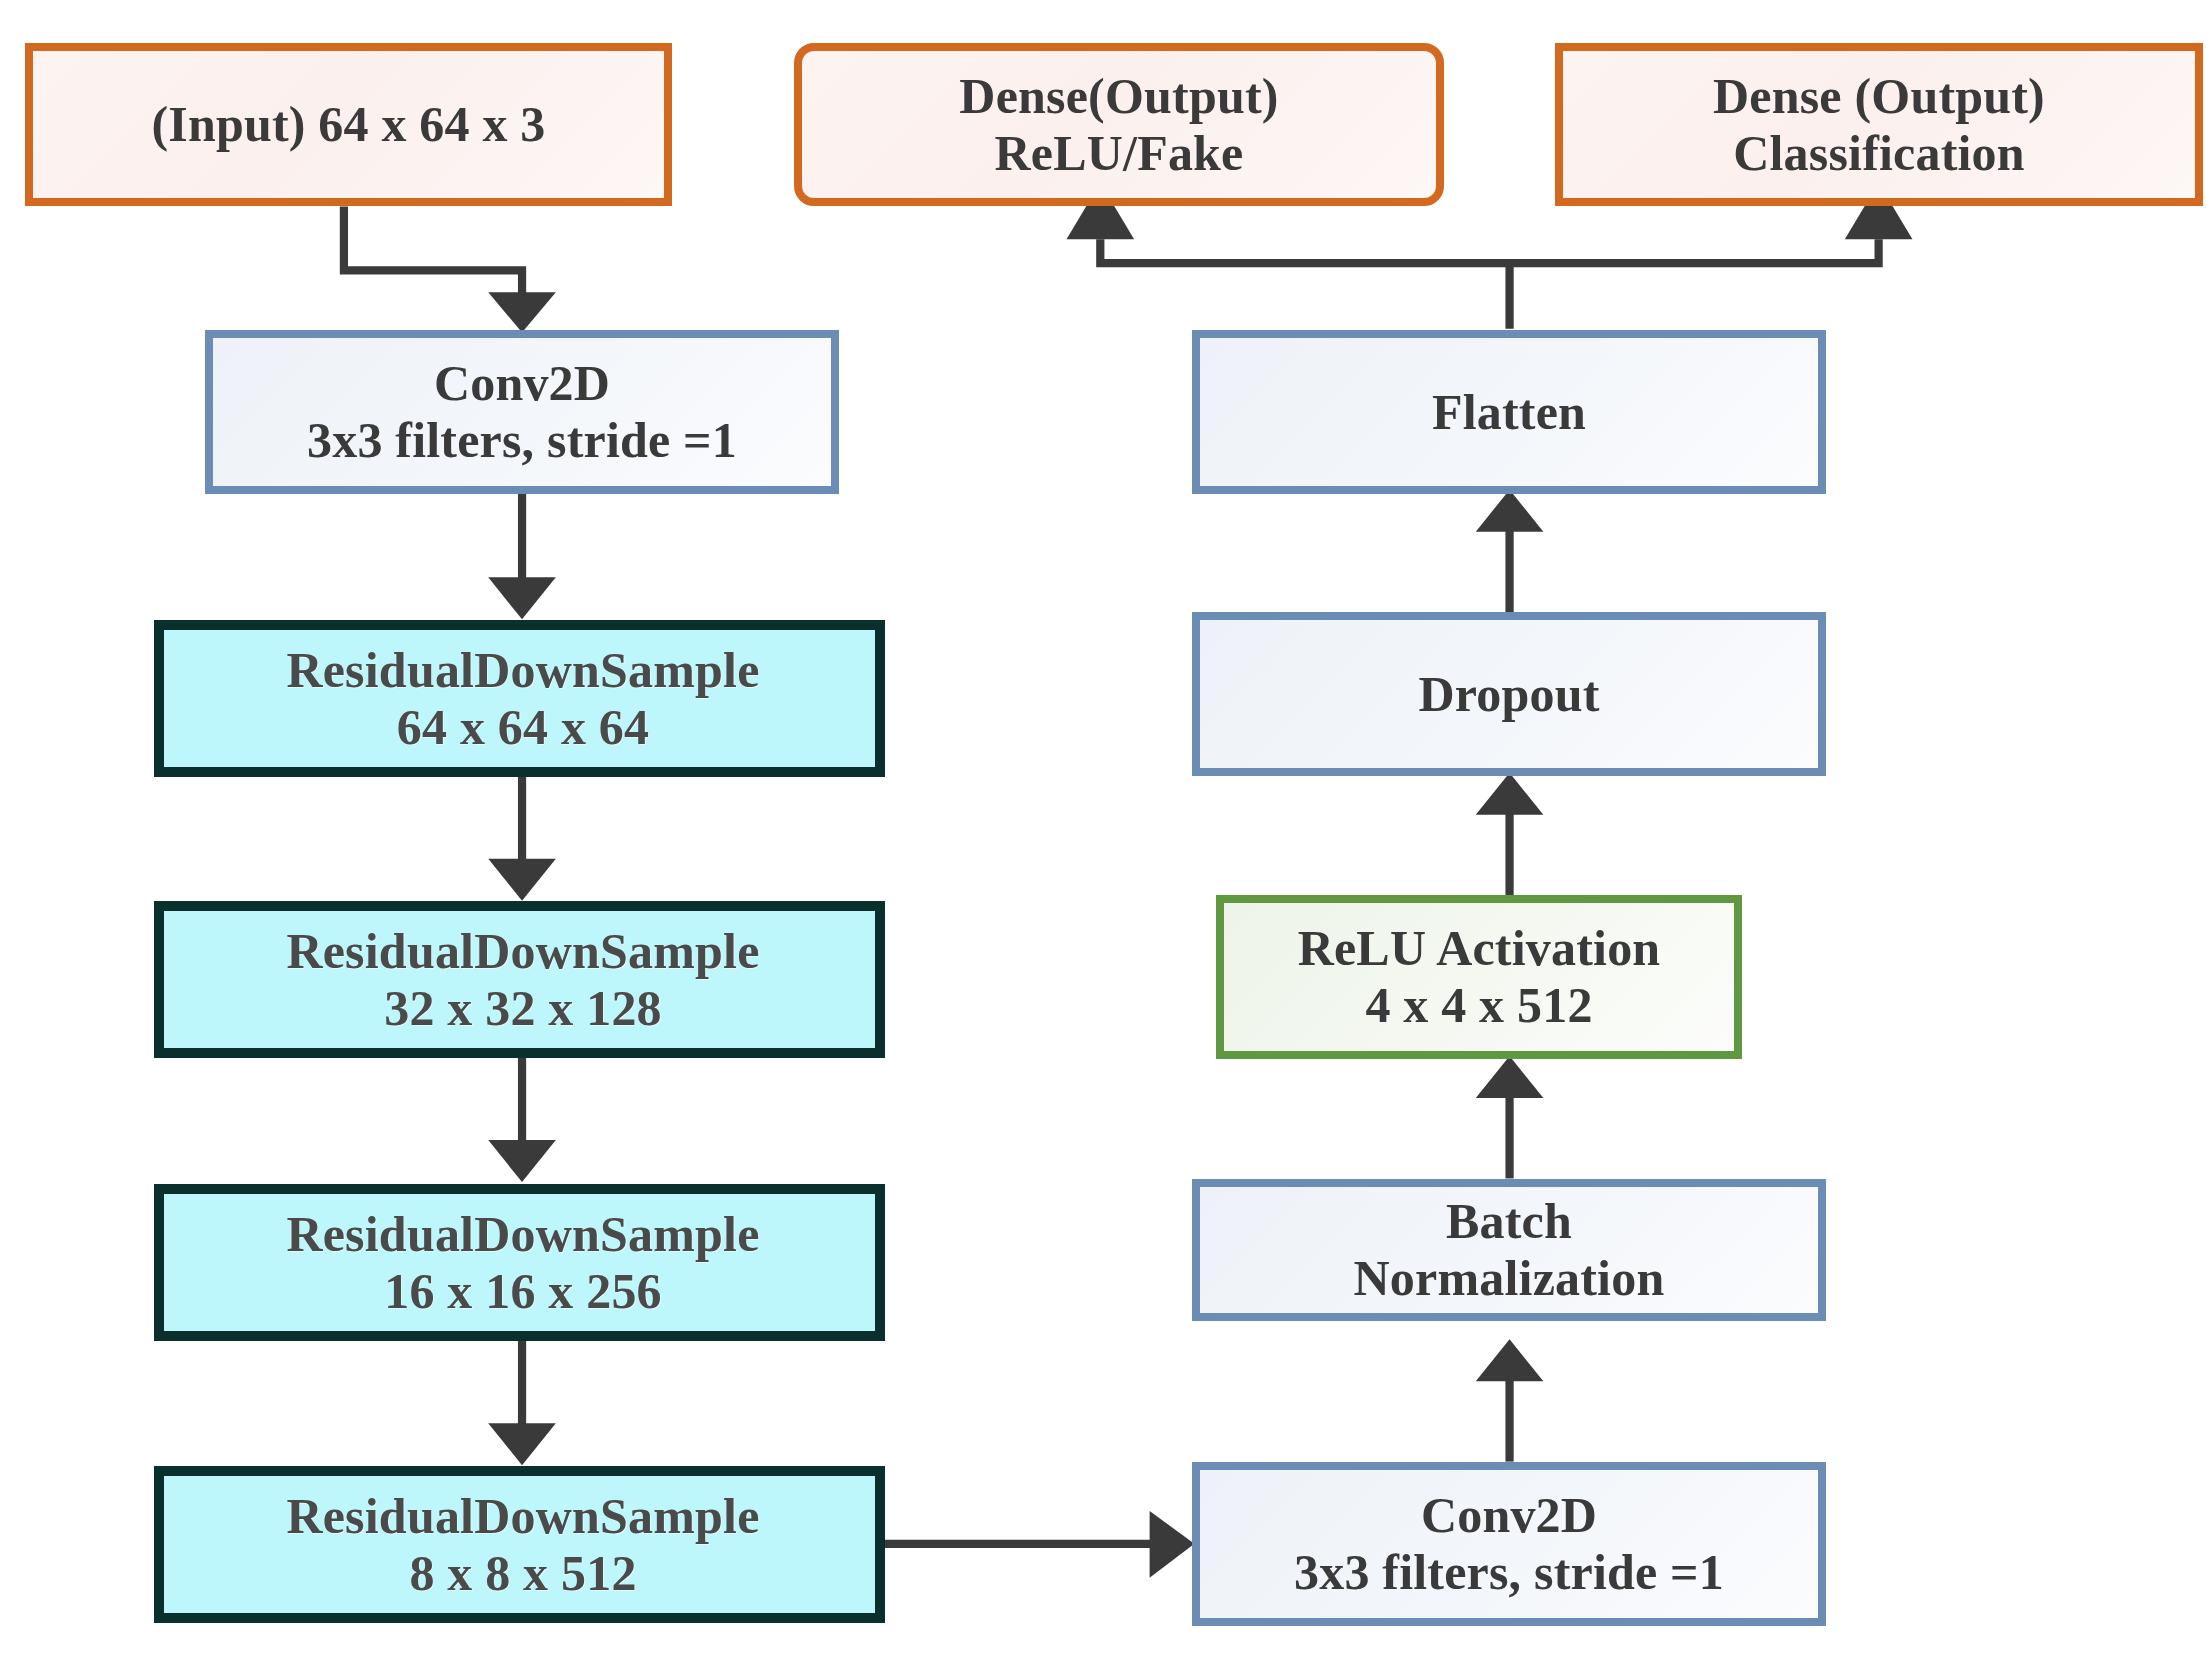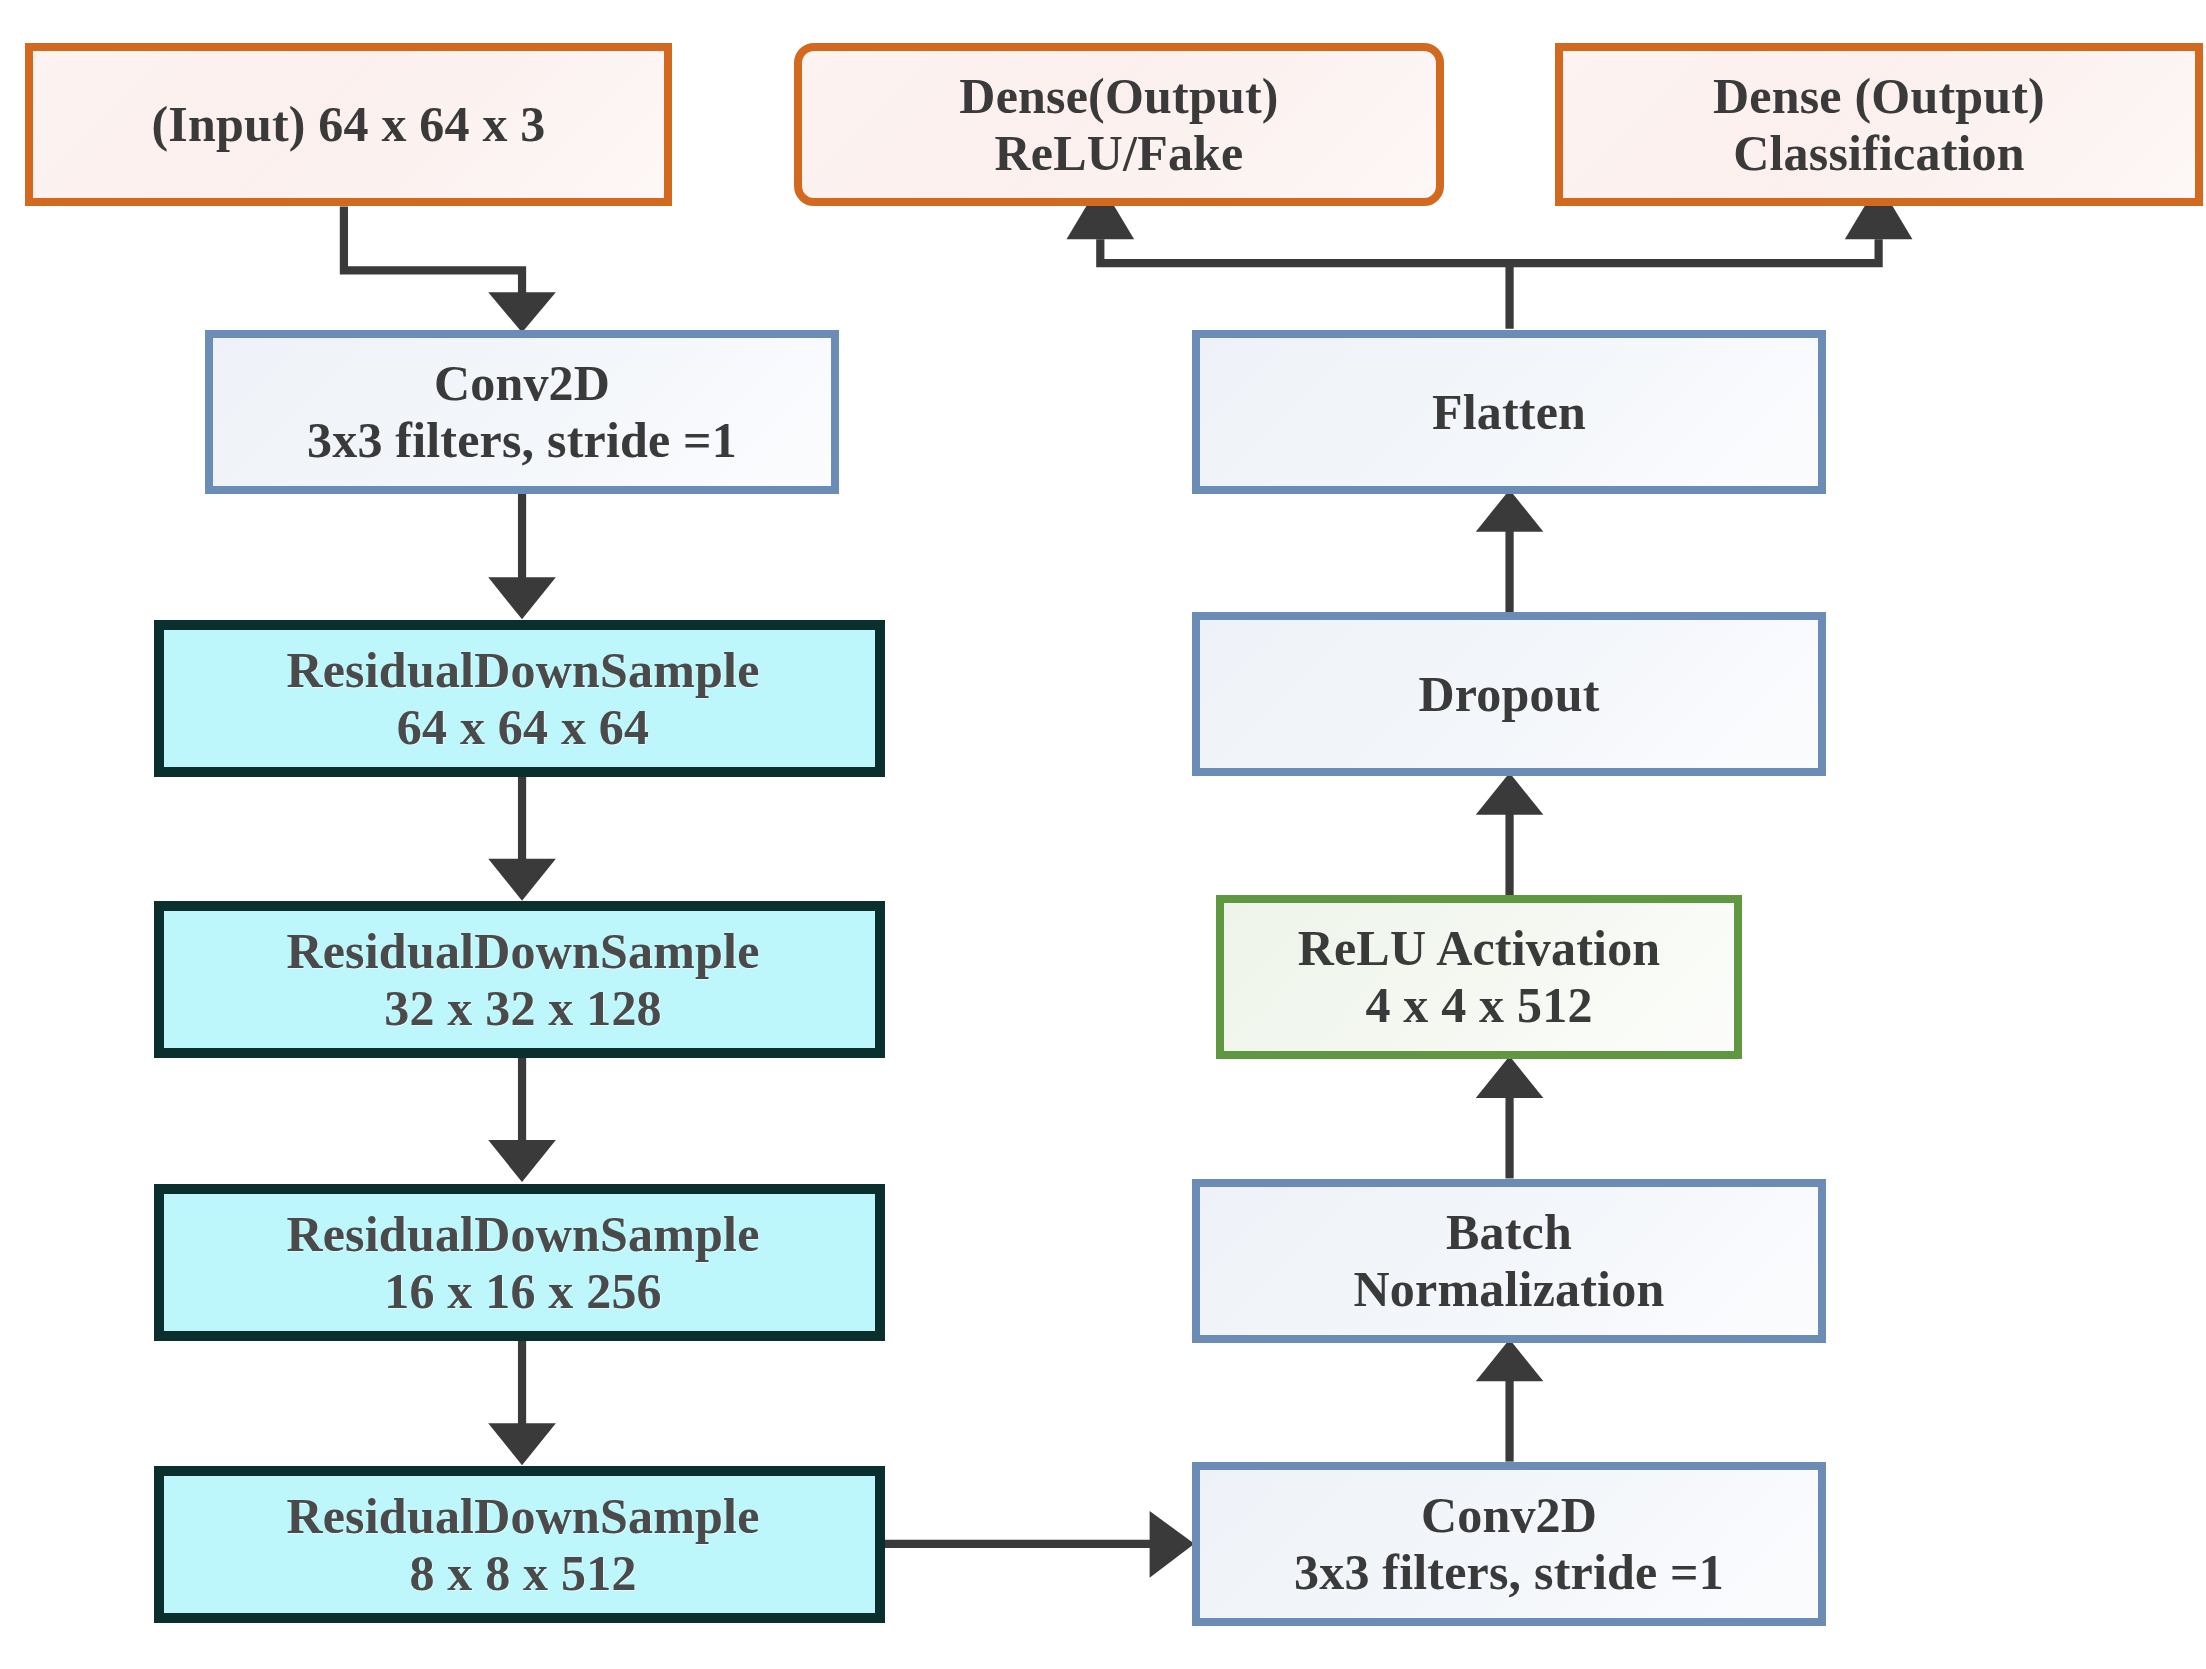--- a/index.html
+++ b/index.html
@@ -167,21 +167,21 @@
 
   <div class="node n-blue" style="left:1192px;top:330px;width:634px;height:164px;">
     <span class="l1">Flatten</span>
   </div>
 
   <div class="node n-green" style="left:1192px;top:895px;width:526px;height:164px;margin-left:24px;">
     <span class="l1">ReLU Activation</span>
     <span class="l2">4 x 4 x 512</span>
   </div>
 
-  <div class="node n-blue" style="left:1192px;top:1179px;width:634px;height:164px;">
+  <div class="node n-blue" style="left:1192px;top:1179px;width:634px;height:142px;">
     <span class="l1">Batch</span>
     <span class="l2">Normalization</span>
   </div>
 
   <div class="node n-blue" style="left:1192px;top:1462px;width:634px;height:164px;">
     <span class="l1">Conv2D</span>
     <span class="l2">3x3 filters, stride =1</span>
   </div>
 
 </div>

